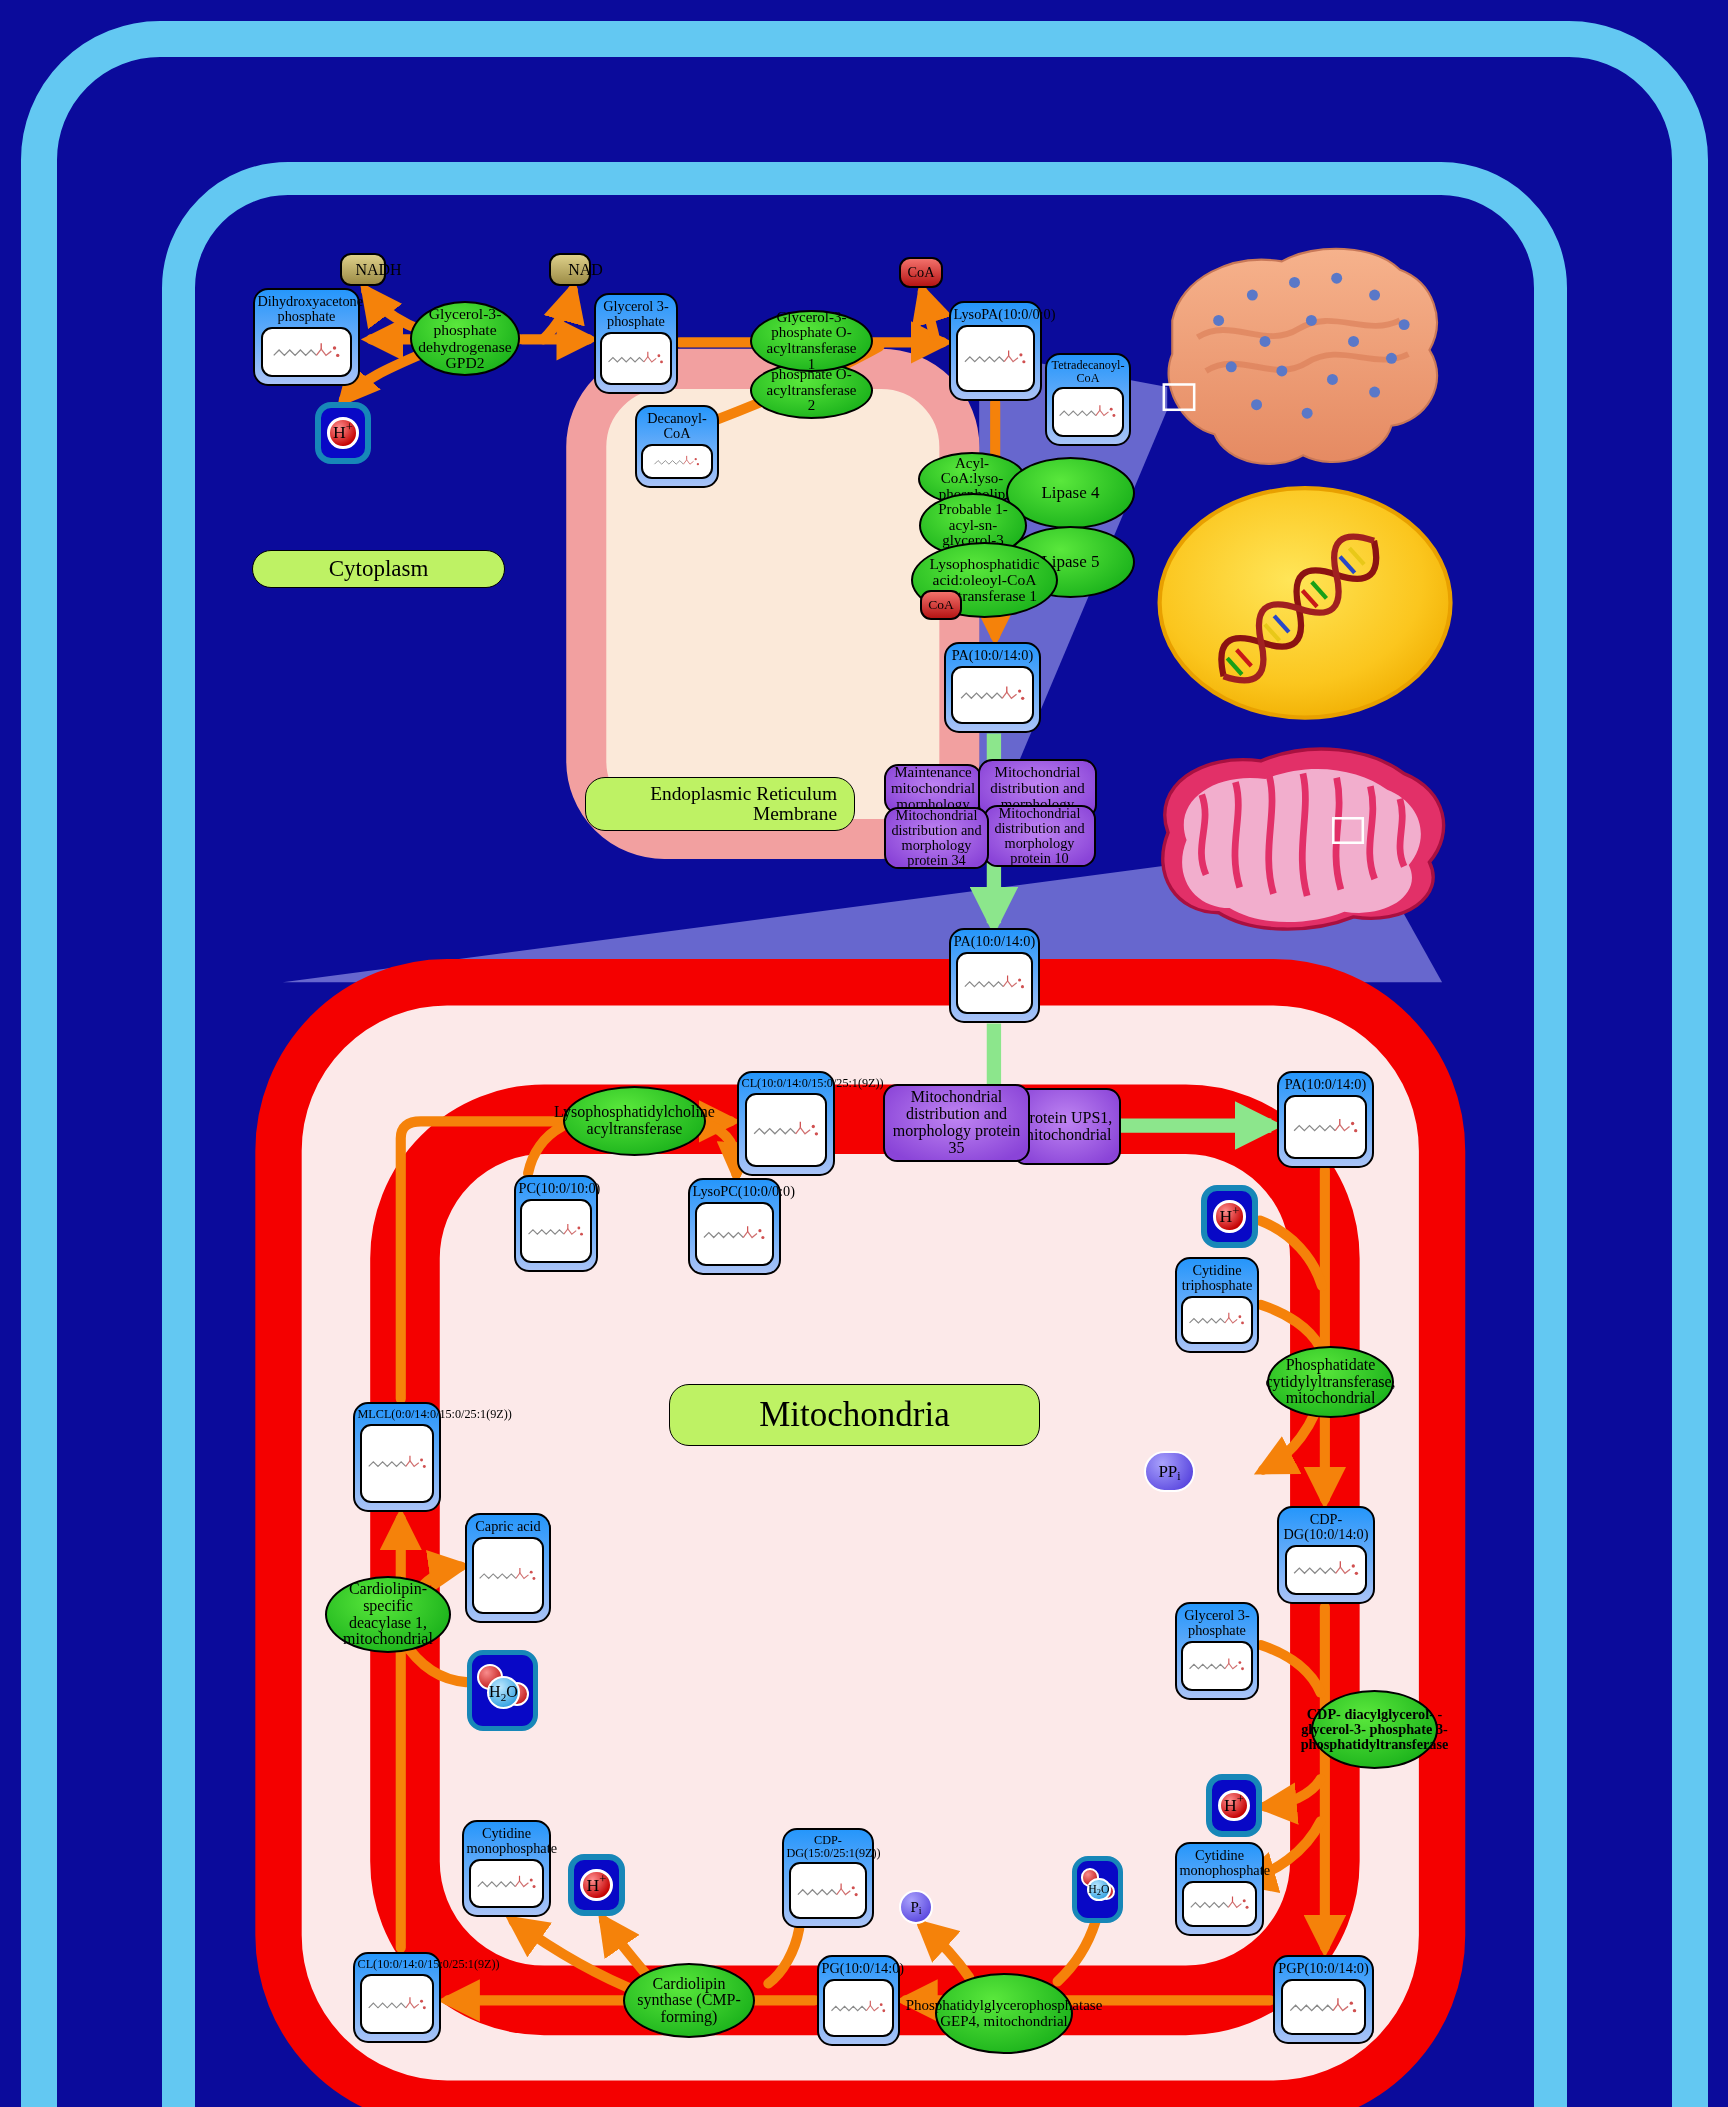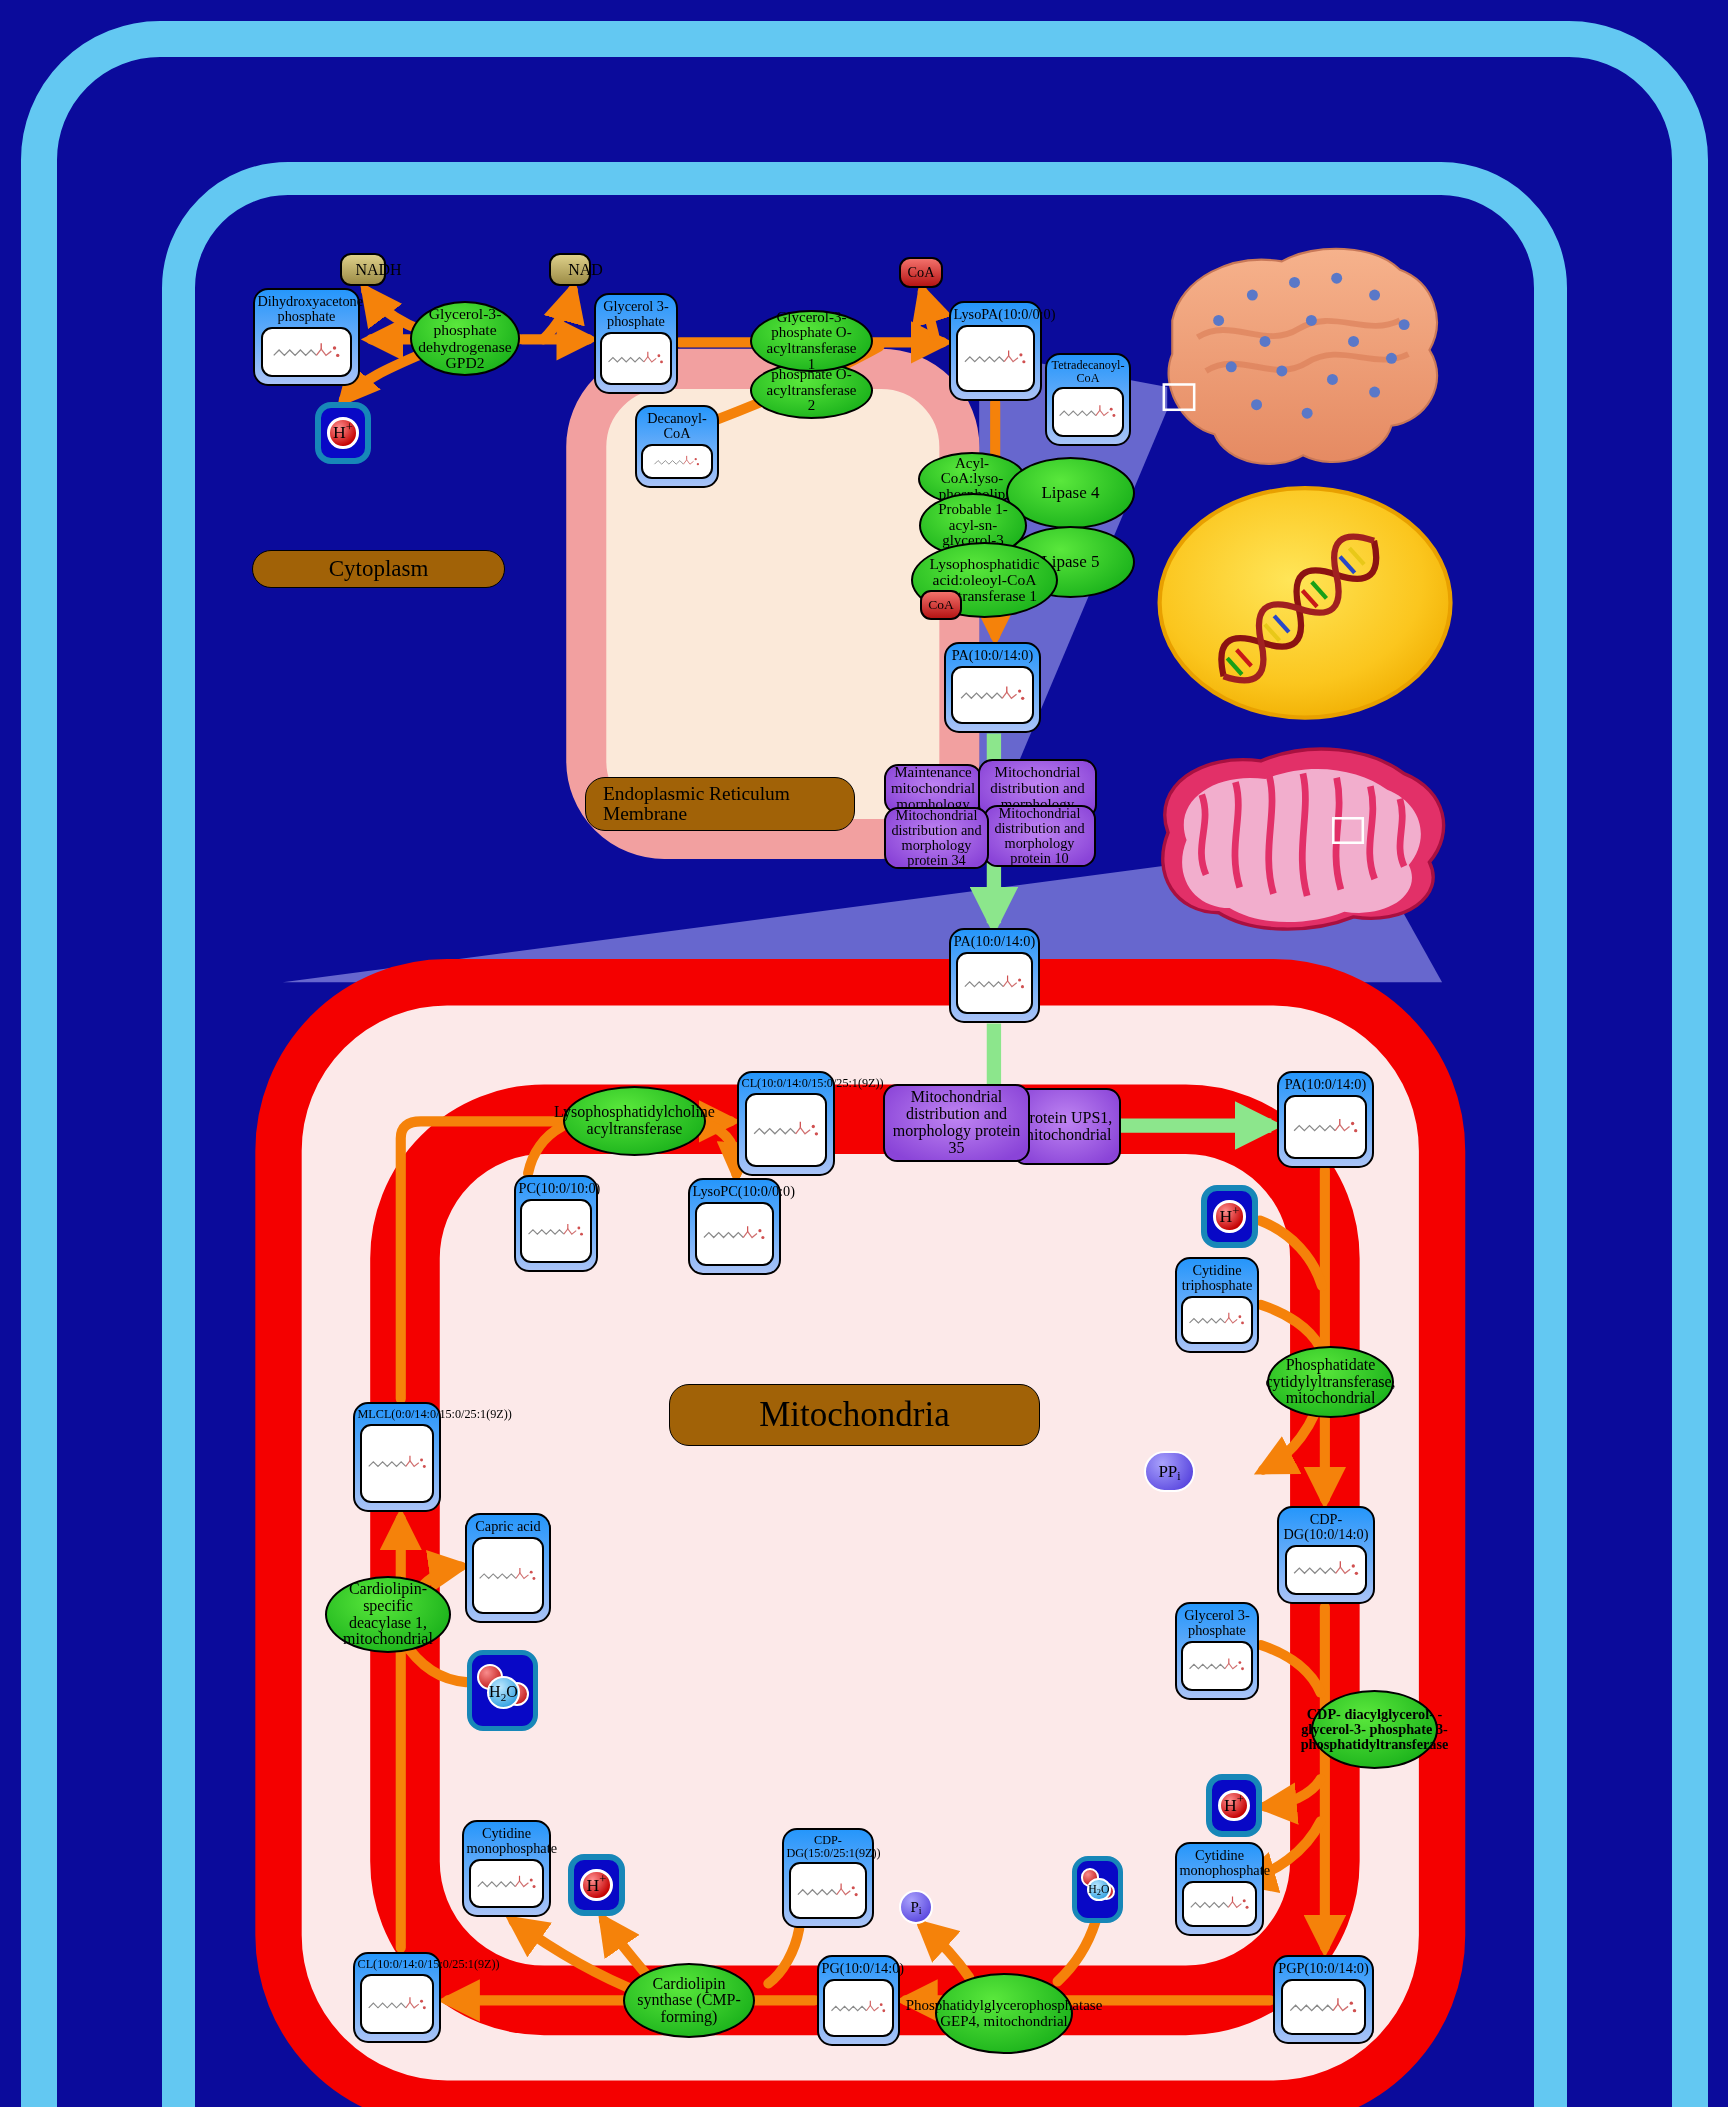--- a/index.html
+++ b/index.html
@@ -45,22 +45,22 @@
   .wblue{position:absolute;width:56%;aspect-ratio:1;left:20%;top:22%;border-radius:50%;border:2.5px solid #fff;
          background:radial-gradient(circle at 38% 32%,#bfe9ff 0%,#2f9fe0 80%);
          display:flex;align-items:center;justify-content:center;font-size:16px;color:#000;}
   .wblue sub{font-size:11px;margin-bottom:-8.4px;}
   
   .blob{position:absolute;box-sizing:border-box;border:2.5px solid #fff;border-radius:50%;
         background:radial-gradient(circle at 35% 28%,#a9a2fc 0%,#5a47df 80%);
         display:flex;align-items:center;justify-content:center;font-size:17px;}
   .blob sub{font-size:11.8px;margin-bottom:-9.3px;}
   
-  .clabel{position:absolute;box-sizing:border-box;background:#a16207;border:1.7px solid #000;border-radius:20px;
-          display:flex;align-items:center;justify-content:center;text-align:left;line-height:1.05;}
+  .clabel{position:absolute;box-sizing:border-box;background:#bef264;border:1.7px solid #000;border-radius:20px;
+          display:flex;align-items:center;justify-content:center;text-align:right;line-height:1.05;}
 </style>
 </head>
 <body>
 
 <div id="canvas">
 
   <svg class="bg" width="1729" height="2403" viewBox="0 0 4100 5700">
     <defs>
       <marker id="mo" viewBox="0 0 10 10" refX="7.5" refY="5" markerWidth="4.2" markerHeight="4.2" orient="auto-start-reverse">
         <path d="M0 0 L10 5 L0 10 z" fill="#f5820a"></path>

